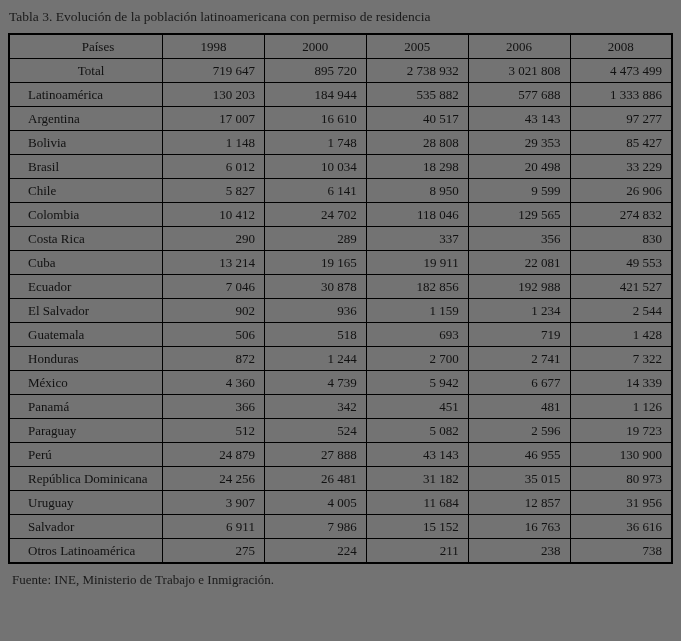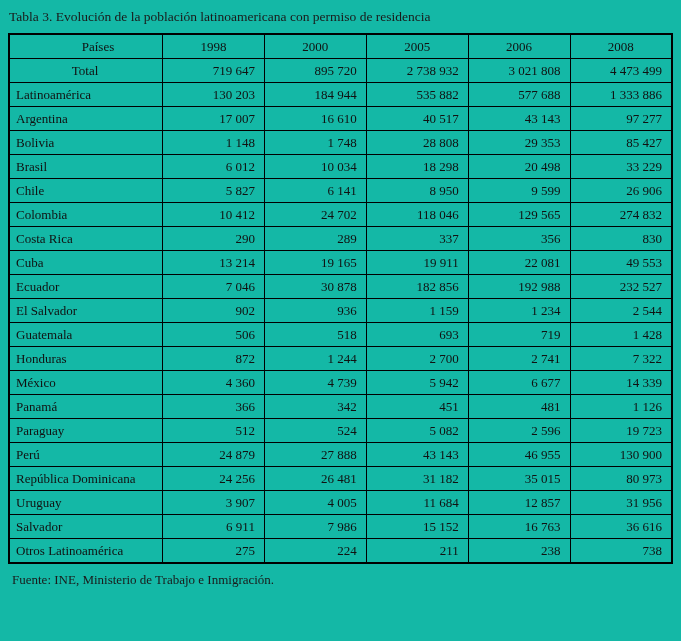--- a/index.html
+++ b/index.html
@@ -7,21 +7,21 @@
     padding: 0;
     background: #ffffff;
     font-family: "Liberation Serif", serif;
     color: #111111;
   }
   .page {
     width: 681px;
     height: 641px;
     box-sizing: border-box;
     padding: 6px 8px;
-    background: #14b8a6;
+    background: #737373;
     overflow: hidden;
   }
   .table-title {
     font-size: 13.5px;
     line-height: 16px;
     margin: 3px 0 8px 1px;
     color: #1a1a1a;
   }
   table.data-table {
     border-collapse: collapse;
@@ -39,21 +39,21 @@
   }
   th {
     text-align: center;
   }
   th.col-label {
     width: 112px;
     padding-left: 32px;
   }
   td.label {
     text-align: left;
-    padding-left: 6px;
+    padding-left: 18px;
   }
   td.label.center {
     text-align: center;
   }
   td.num {
     text-align: right;
     padding-right: 9px;
   }
   .source-note {
     font-size: 13px;
@@ -151,21 +151,21 @@
           <td class="num">19 911</td>
           <td class="num">22 081</td>
           <td class="num">49 553</td>
         </tr>
         <tr>
           <td class="label">Ecuador</td>
           <td class="num">7 046</td>
           <td class="num">30 878</td>
           <td class="num">182 856</td>
           <td class="num">192 988</td>
-          <td class="num">232 527</td>
+          <td class="num">421 527</td>
         </tr>
         <tr>
           <td class="label">El Salvador</td>
           <td class="num">902</td>
           <td class="num">936</td>
           <td class="num">1 159</td>
           <td class="num">1 234</td>
           <td class="num">2 544</td>
         </tr>
         <tr>

